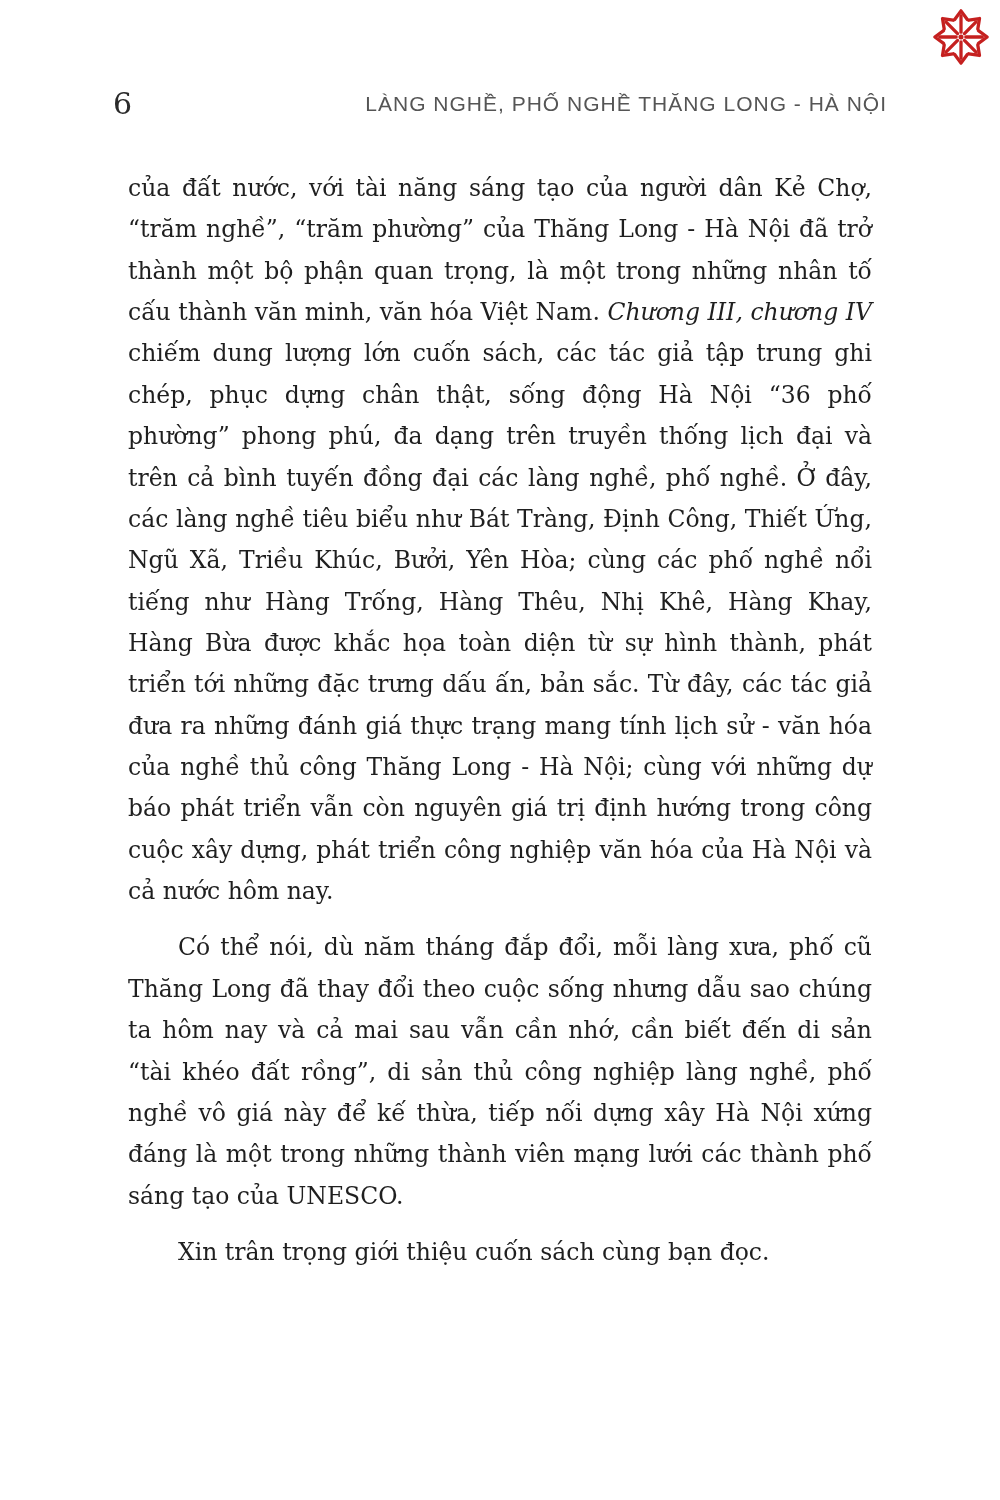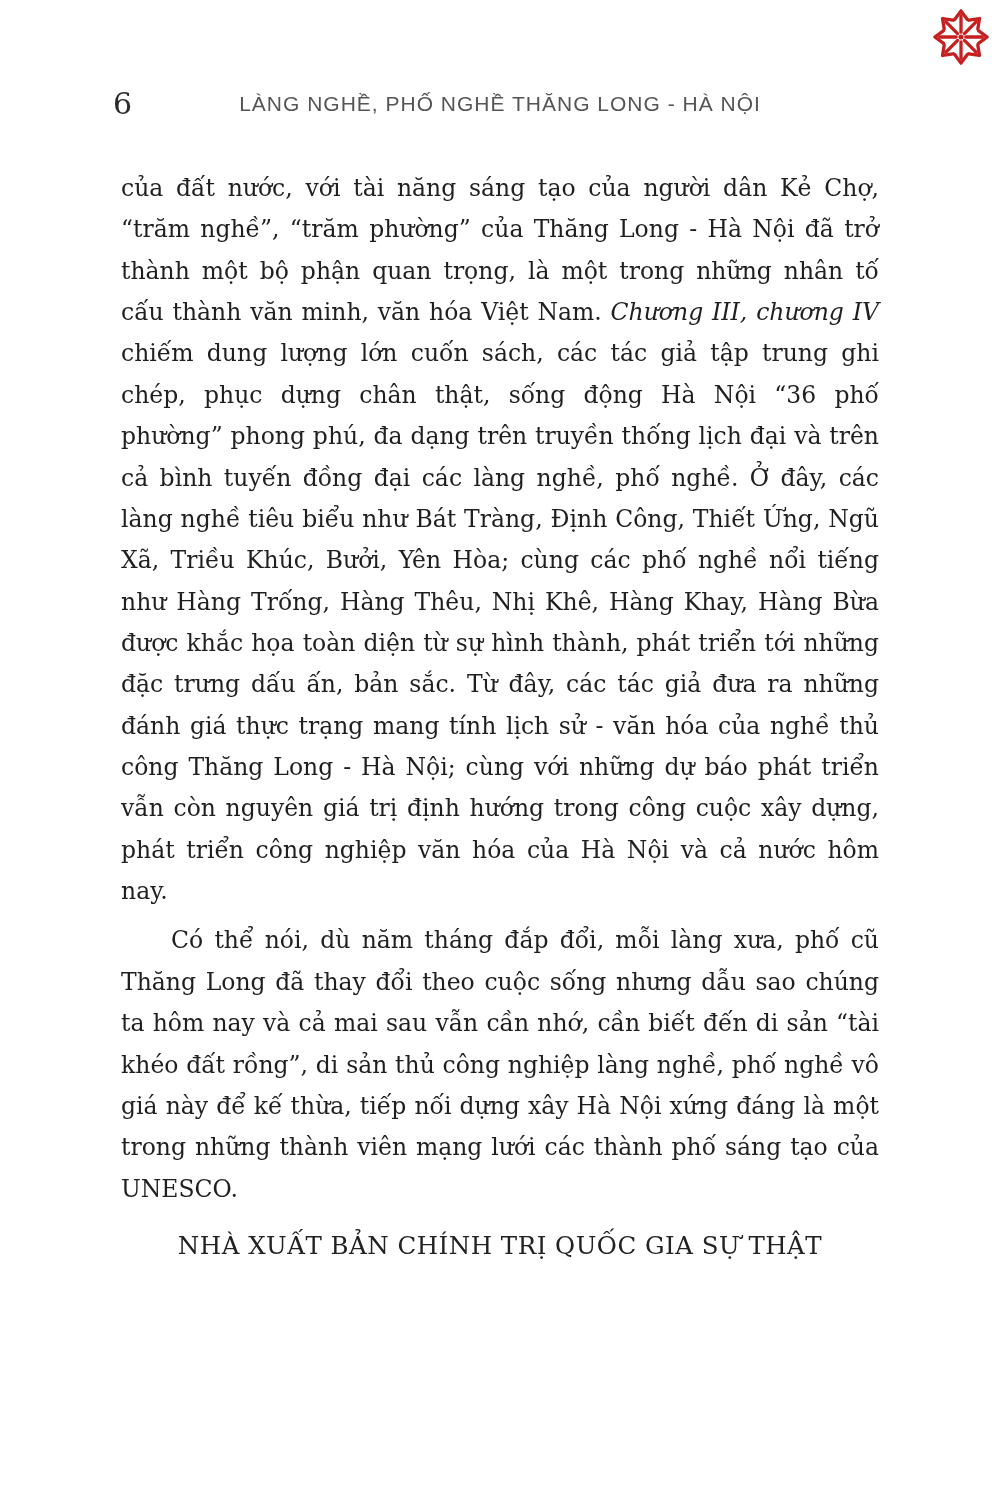--- a/index.html
+++ b/index.html
@@ -30,35 +30,35 @@
   }
   .pagenum {
     position: absolute;
     left: 0;
     top: 0;
     font-size: 30px;
     color: #2a2a2a;
   }
   .running {
     display: block;
-    text-align: center;
+    text-align: right;
     font-family: "Liberation Sans", sans-serif;
     font-size: 21px;
     letter-spacing: 1px;
     color: #555555;
     padding-top: 6px;
   }
   .content {
     margin: 42px 113px 0 113px;
     font-size: 23.5px;
     line-height: 1.76;
     text-align: justify;
   }
   .para {
-    margin: 8px;
+    margin: 15px;
   }
   .indent {
     text-indent: 50px;
   }
   .para em {
     font-style: italic;
   }
   .date-line {
     margin: 28px 0 0 0;
     text-align: center;
@@ -104,19 +104,19 @@
     <span class="pagenum">6</span>
     <span class="running">LÀNG NGHỀ, PHỐ NGHỀ THĂNG LONG - HÀ NỘI</span>
   </div>
 
   <div class="content">
 
     <p class="para"><span>của đất nước, với tài năng sáng tạo của người dân Kẻ Chợ, “trăm nghề”, “trăm phường” của Thăng Long - Hà Nội đã trở thành một bộ phận quan trọng, là một trong những nhân tố cấu thành văn minh, văn hóa Việt Nam. </span><em>Chương III, chương IV</em><span> chiếm dung lượng lớn cuốn sách, các tác giả tập trung ghi chép, phục dựng chân thật, sống động Hà Nội “36 phố phường” phong phú, đa dạng trên truyền thống lịch đại và trên cả bình tuyến đồng đại các làng nghề, phố nghề. Ở đây, các làng nghề tiêu biểu như Bát Tràng, Định Công, Thiết Ứng, Ngũ Xã, Triều Khúc, Bưởi, Yên Hòa; cùng các phố nghề nổi tiếng như Hàng Trống, Hàng Thêu, Nhị Khê, Hàng Khay, Hàng Bừa được khắc họa toàn diện từ sự hình thành, phát triển tới những đặc trưng dấu ấn, bản sắc. Từ đây, các tác giả đưa ra những đánh giá thực trạng mang tính lịch sử - văn hóa của nghề thủ công Thăng Long - Hà Nội; cùng với những dự báo phát triển vẫn còn nguyên giá trị định hướng trong công cuộc xây dựng, phát triển công nghiệp văn hóa của Hà Nội và cả nước hôm nay.</span></p>
 
     <p class="para indent">Có thể nói, dù năm tháng đắp đổi, mỗi làng xưa, phố cũ Thăng Long đã thay đổi theo cuộc sống nhưng dẫu sao chúng ta hôm nay và cả mai sau vẫn cần nhớ, cần biết đến di sản “tài khéo đất rồng”, di sản thủ công nghiệp làng nghề, phố nghề vô giá này để kế thừa, tiếp nối dựng xây Hà Nội xứng đáng là một trong những thành viên mạng lưới các thành phố sáng tạo của UNESCO.</p>
 
+    <p class="para indent">Xin trân trọng giới thiệu cuốn sách cùng bạn đọc.</p>
 
 
-    <p class="publisher-line">NHÀ XUẤT BẢN CHÍNH TRỊ QUỐC GIA SỰ THẬT</p>
 
   </div>
 
 </div>
 
 </body></html>

